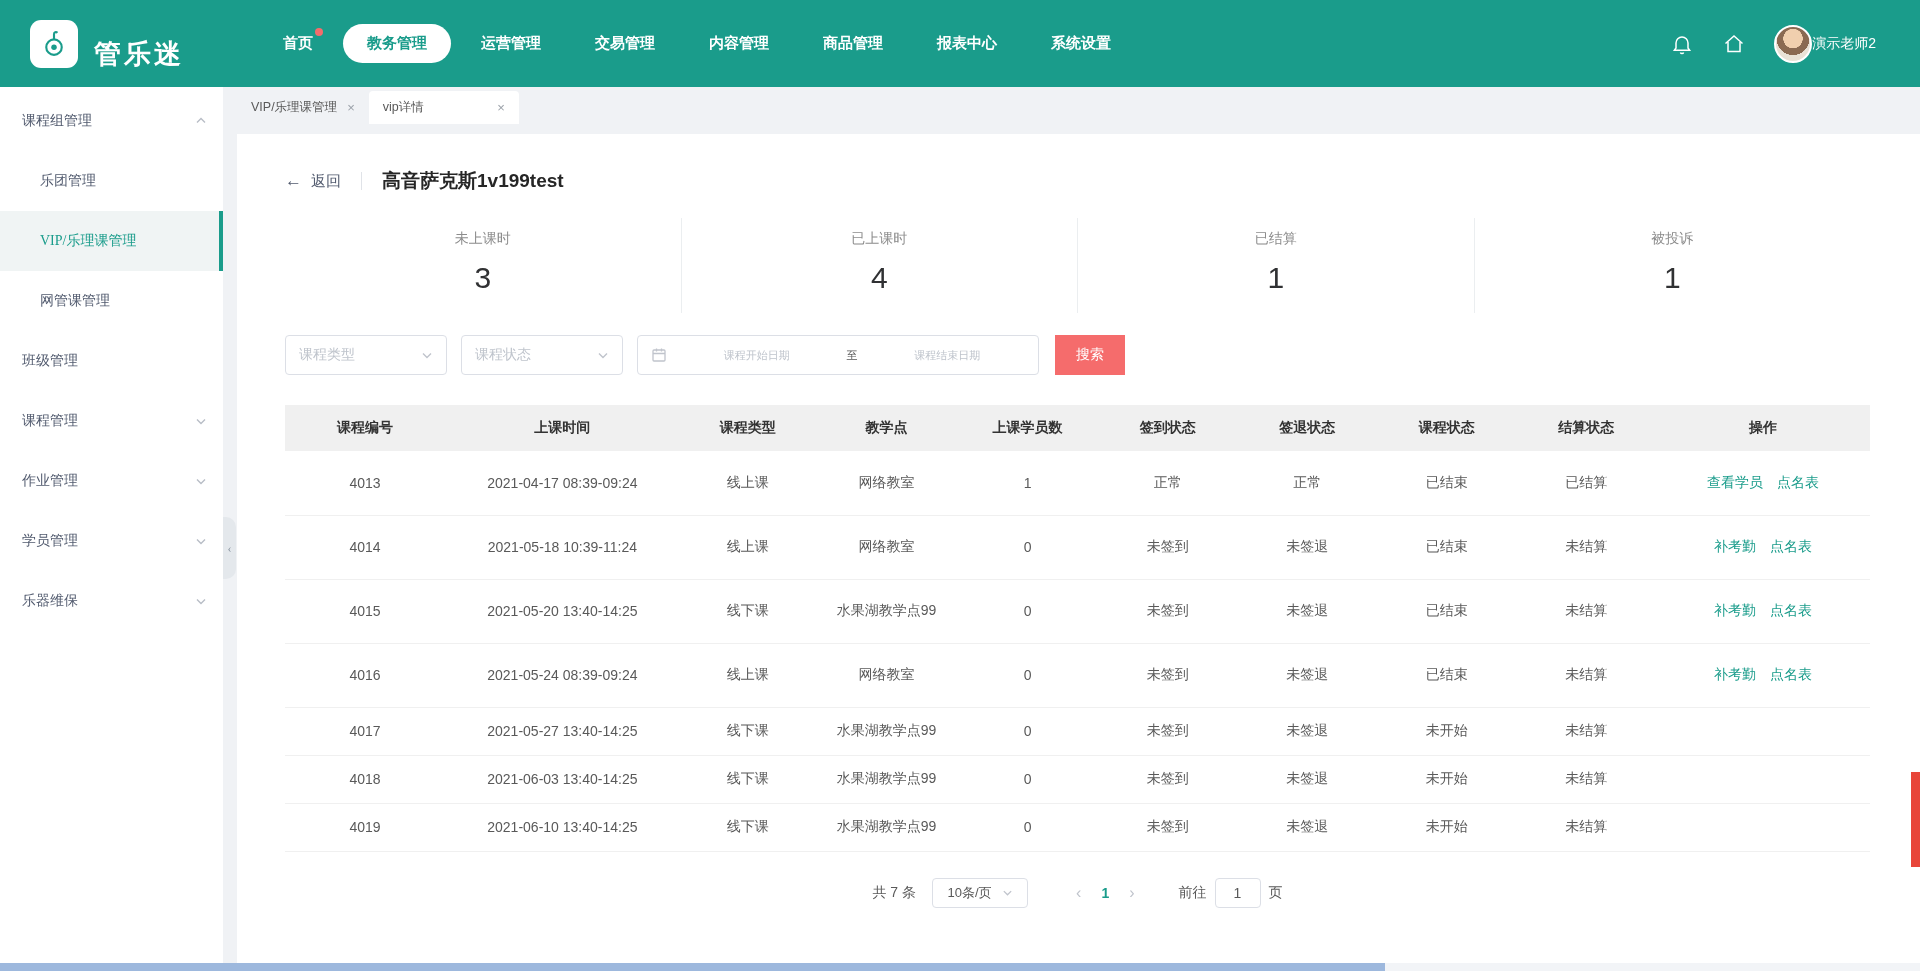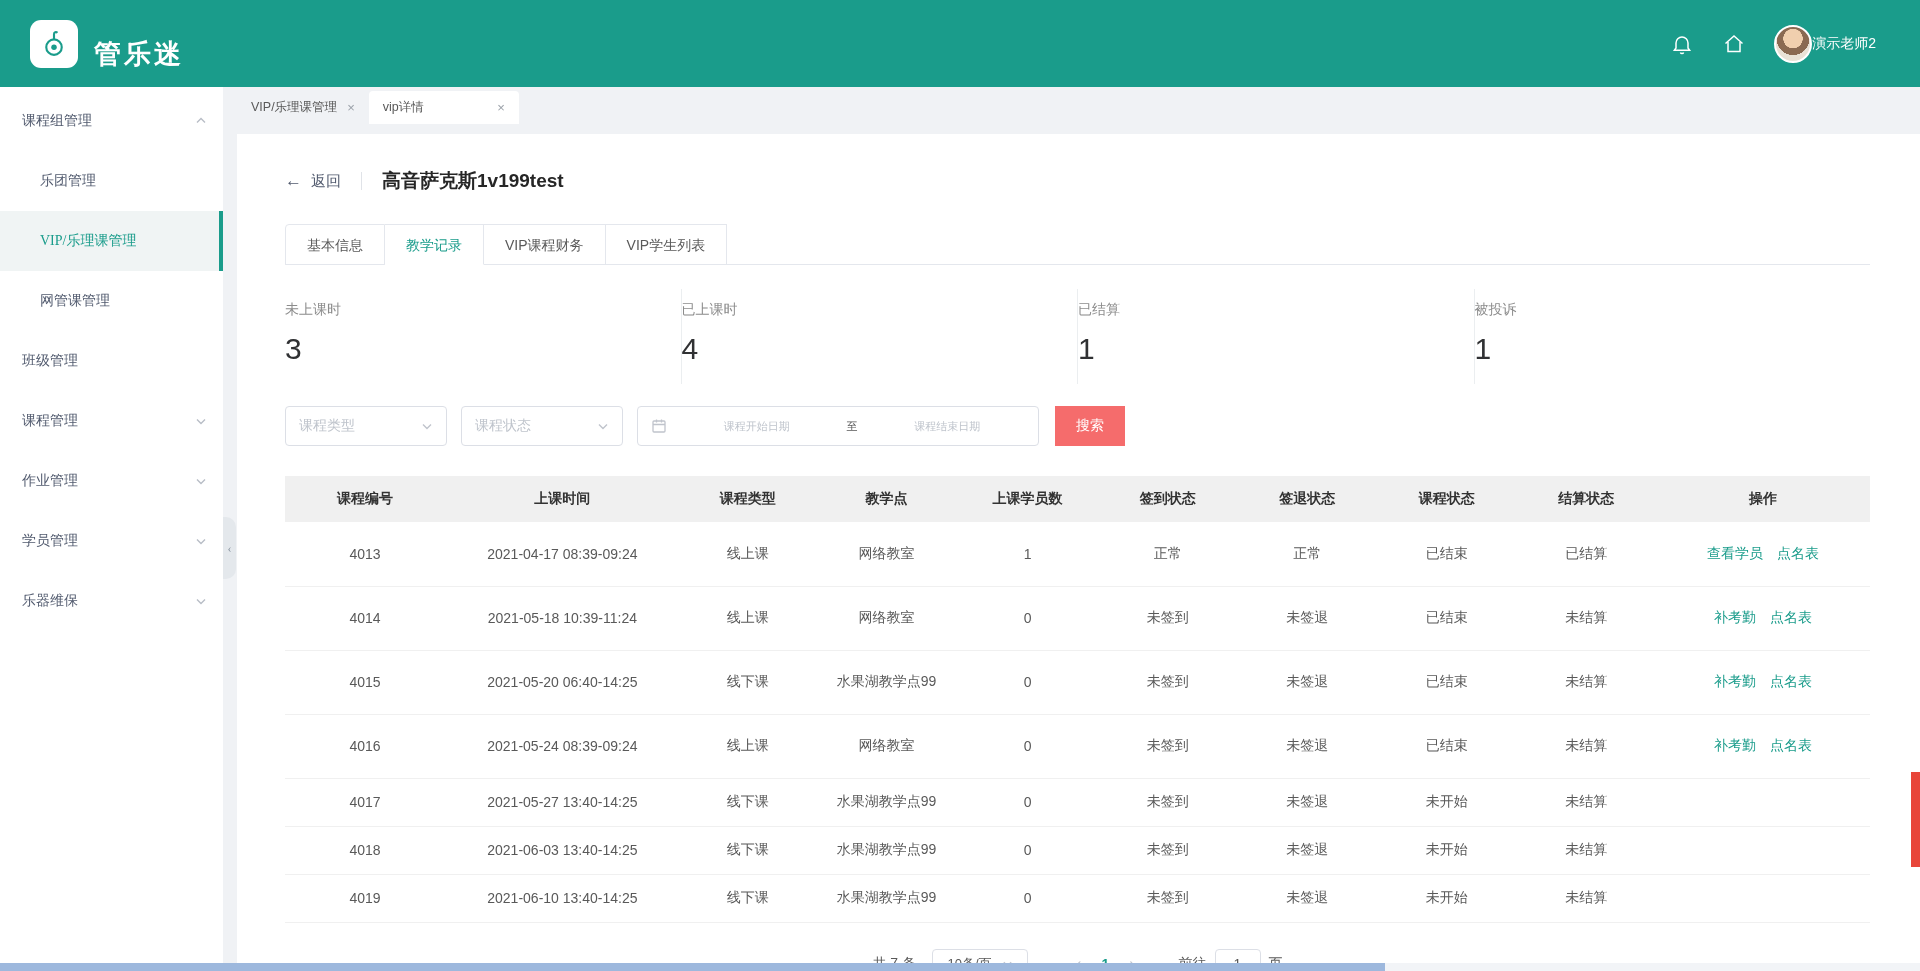--- a/index.html
+++ b/index.html
@@ -48,21 +48,21 @@
   .back-arrow { font-size:17px; color:#515a6e; }
   .divider-v { width:1px; height:18px; background:#e0e3e8; }
   .page-title { font-size:19px; font-weight:bold; color:#262626; }
 
   .dtabs { display:flex; margin-top:30px; border-bottom:1px solid #e4e7ed; }
   .dtab { height:41px; line-height:40px; padding:0 21px; border:1px solid #e4e7ed; border-left:none; margin-bottom:-1px; font-size:14px; color:#595959; cursor:pointer; background:#fff; white-space:nowrap; }
   .dtab:first-child { border-left:1px solid #e4e7ed; border-radius:4px 0 0 0; }
   .dtab.active { color:#1a9c8b; border-bottom-color:#fff; }
 
   .stats { display:flex; margin-top:24px; }
-  .stat { flex:1; text-align:left; padding:12px 0 18px; border-right:1px solid #ebeef0; }
+  .stat { flex:1; text-align:center; padding:12px 0 18px; border-right:1px solid #ebeef0; }
   .stat:last-child { border-right:none; }
   .stat-label { font-size:14px; color:#8c8c8c; }
   .stat-value { font-size:30px; color:#303133; margin-top:13px; }
 
   .filters { display:flex; margin-top:22px; gap:14px; align-items:center; }
   .select { width:162px; height:40px; border:1px solid #dcdfe6; border-radius:4px; display:flex; align-items:center; justify-content:space-between; padding:0 13px; color:#bfc4cc; font-size:14px; background:#fff; cursor:pointer; }
   .daterange { width:402px; height:40px; border:1px solid #dcdfe6; border-radius:4px; display:flex; align-items:center; padding:0 13px; gap:12px; font-size:11px; color:#bfc4cc; background:#fff; cursor:pointer; }
   .daterange .dr-start, .daterange .dr-end { flex:1; text-align:center; }
   .daterange .sep { color:#595959; }
   .search-btn { width:70px; height:40px; background:#f56c6c; color:#fff; border:none; border-radius:0; font-size:14px; cursor:pointer; margin-left:2px; }
@@ -93,20 +93,30 @@
   <div class="logo">
     <span class="logo-box">
       <svg width="30" height="30" viewBox="0 0 24 24" fill="none" stroke="#1a9c8b" stroke-width="1.7">
         <circle cx="12" cy="14.5" r="6.2"></circle>
         <circle cx="12" cy="14.5" r="2.2" fill="#1a9c8b" stroke="none"></circle>
         <path d="M12 8.3 V4.2 c0-1.6 1.6-2.2 2.8-1.2"></path>
       </svg>
     </span>
     <span class="logo-text">管乐迷</span>
   </div>
+  <div class="nav">
+      <div class="nav-item"><span>首页</span><i class="badge-dot"></i></div>
+      <div class="nav-item active"><span>教务管理</span></div>
+      <div class="nav-item"><span>运营管理</span></div>
+      <div class="nav-item"><span>交易管理</span></div>
+      <div class="nav-item"><span>内容管理</span></div>
+      <div class="nav-item"><span>商品管理</span></div>
+      <div class="nav-item"><span>报表中心</span></div>
+      <div class="nav-item"><span>系统设置</span></div>
+    </div>
   <div class="header-right">
     <span class="hicon">
       <svg width="24" height="24" viewBox="0 0 24 24" fill="none" stroke="#fff" stroke-width="1.5">
         <path d="M18 16v-5a6 6 0 0 0-12 0v5l-1.6 2.2h15.2z"></path>
         <path d="M10.4 20.4a1.7 1.7 0 0 0 3.2 0"></path>
       </svg>
     </span>
     <span class="hicon">
       <svg width="24" height="24" viewBox="0 0 24 24" fill="none" stroke="#fff" stroke-width="1.5">
         <path d="M3.5 11.5 L12 4 L20.5 11.5"></path>
@@ -197,26 +207,20 @@
 
       <div class="title-row">
         <span class="back">
           <span class="back-arrow">←</span>
           <span>返回</span>
         </span>
         <span class="divider-v"></span>
         <span class="page-title">高音萨克斯1v199test</span>
       </div>
 
-      <div class="dtabs">
-          <div class="dtab">基本信息</div>
-          <div class="dtab active">教学记录</div>
-          <div class="dtab">VIP课程财务</div>
-          <div class="dtab">VIP学生列表</div>
-        </div>
 
       <div class="stats">
           <div class="stat">
             <div class="stat-label">未上课时</div>
             <div class="stat-value">3</div>
           </div>
           <div class="stat">
             <div class="stat-label">已上课时</div>
             <div class="stat-value">4</div>
           </div>
@@ -302,21 +306,21 @@
               <td>网络教室</td>
               <td>0</td>
               <td>未签到</td>
               <td>未签退</td>
               <td>已结束</td>
               <td>未结算</td>
               <td><span class="link">补考勤</span><span class="link">点名表</span></td>
             </tr>
             <tr style="height: 64px;">
               <td>4015</td>
-              <td>2021-05-20 06:40-14:25</td>
+              <td>2021-05-20 13:40-14:25</td>
               <td>线下课</td>
               <td>水果湖教学点99</td>
               <td>0</td>
               <td>未签到</td>
               <td>未签退</td>
               <td>已结束</td>
               <td>未结算</td>
               <td><span class="link">补考勤</span><span class="link">点名表</span></td>
             </tr>
             <tr style="height: 64px;">

